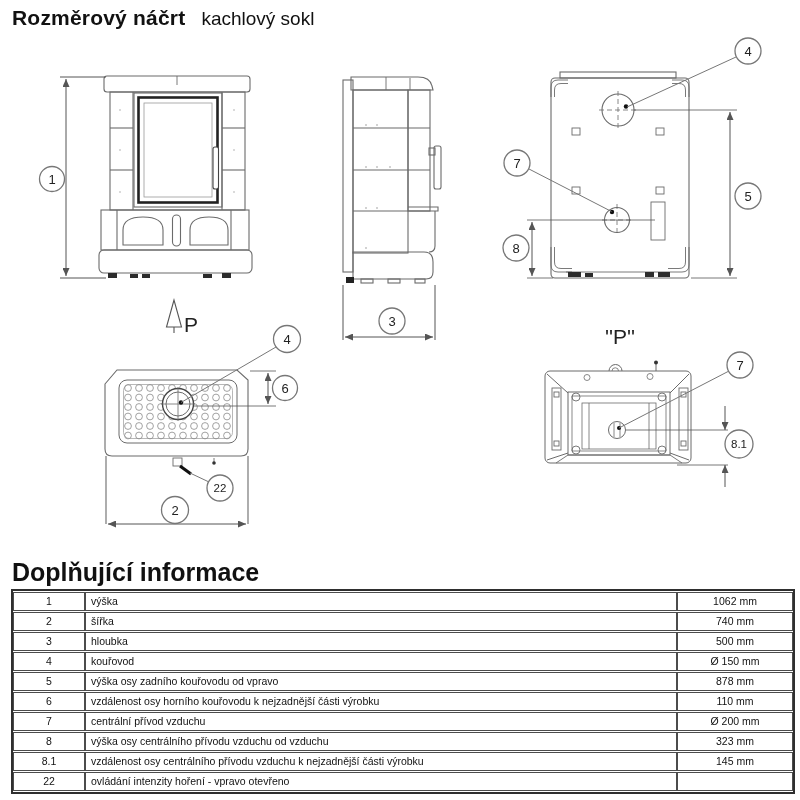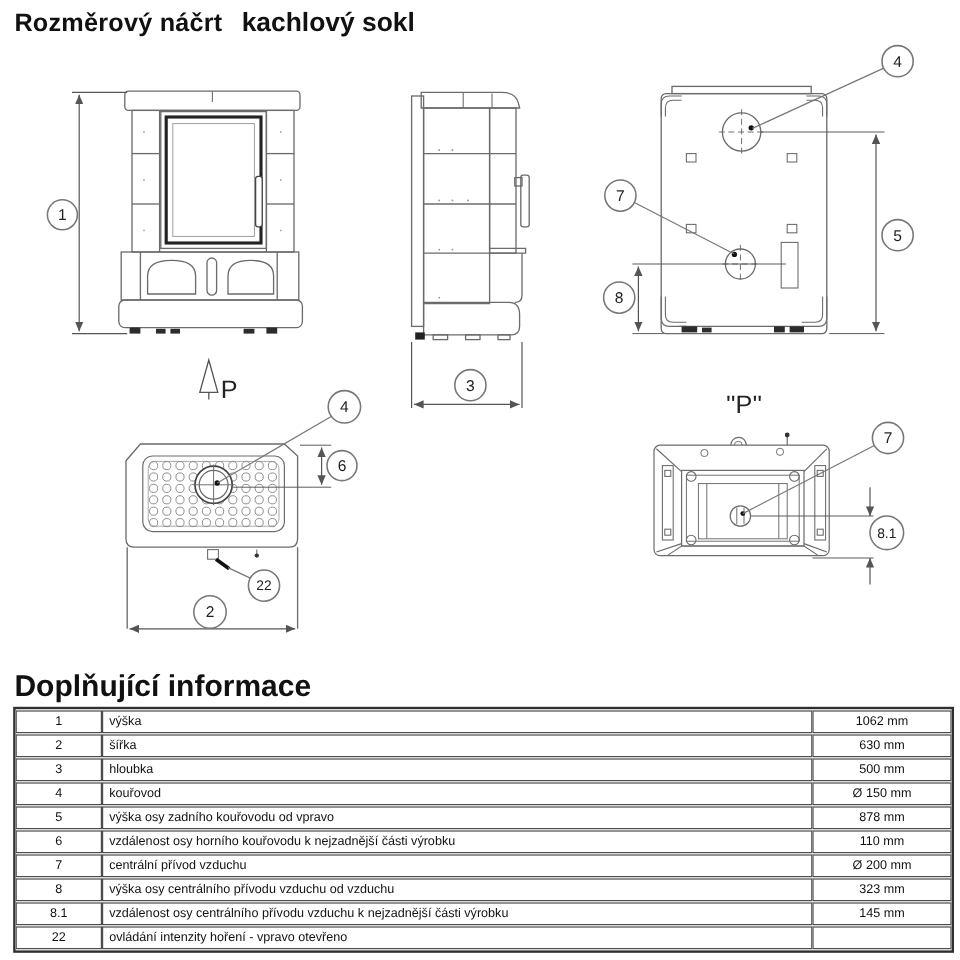--- a/index.html
+++ b/index.html
@@ -2,21 +2,21 @@
 <html><head>
 <meta charset="utf-8">
 <style>
   html,body{margin:0;padding:0;}
   body{
     width:800px;height:800px;position:relative;background:#fff;
     font-family:"Liberation Sans",sans-serif;color:#111;overflow:hidden;
   }
   .page-header{position:absolute;top:6px;left:12px;display:flex;align-items:flex-end;gap:16px;}
   .page-title{font-size:21px;font-weight:bold;letter-spacing:.2px;}
-  .page-subtitle{font-size:22px;font-weight:bold;}
+  .page-subtitle{font-size:19px;font-weight:normal;}
   .section-title{position:absolute;top:558px;left:12px;font-size:25px;font-weight:bold;}
   .drawing-svg{position:absolute;top:0;left:0;}
   svg text{font-family:"Liberation Sans",sans-serif;fill:#222;}
   .callout-num{font-size:13px;text-anchor:middle;}
   .callout-num-sm{font-size:11.5px;text-anchor:middle;}
   .view-label{font-size:21px;}
   .tbl-wrap{position:absolute;top:589px;left:11px;width:780px;border:2px solid #2f2f2f;background:#fff;}
   table.info{width:100%;border-collapse:separate;border-spacing:0 1px;font-size:10.5px;}
   table.info td{border:1px solid #4c4c4c;padding:1px 5px;height:15px;line-height:15px;background:#fff;white-space:nowrap;overflow:hidden;}
   td.c-num{width:60px;text-align:center;}
@@ -407,21 +407,21 @@
   <table class="info">
     <tbody>
       <tr>
         <td class="c-num">1</td>
         <td class="c-desc">výška</td>
         <td class="c-val">1062 mm</td>
       </tr>
       <tr>
         <td class="c-num">2</td>
         <td class="c-desc">šířka</td>
-        <td class="c-val">630 mm</td>
+        <td class="c-val">740 mm</td>
       </tr>
       <tr>
         <td class="c-num">3</td>
         <td class="c-desc">hloubka</td>
         <td class="c-val">500 mm</td>
       </tr>
       <tr>
         <td class="c-num">4</td>
         <td class="c-desc">kouřovod</td>
         <td class="c-val">Ø 150 mm</td>

